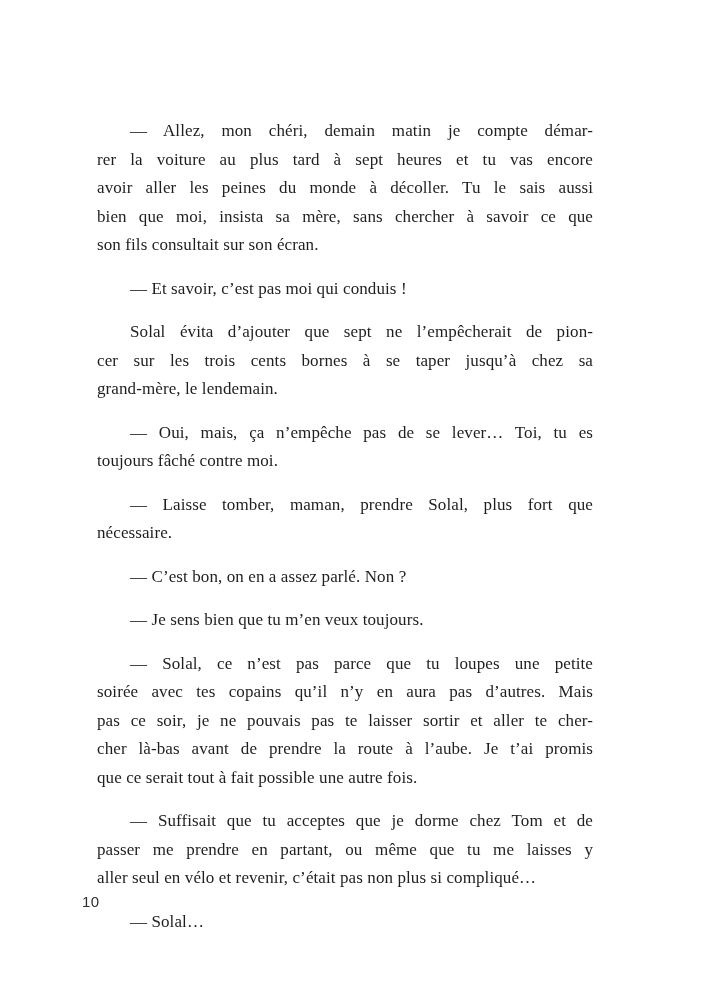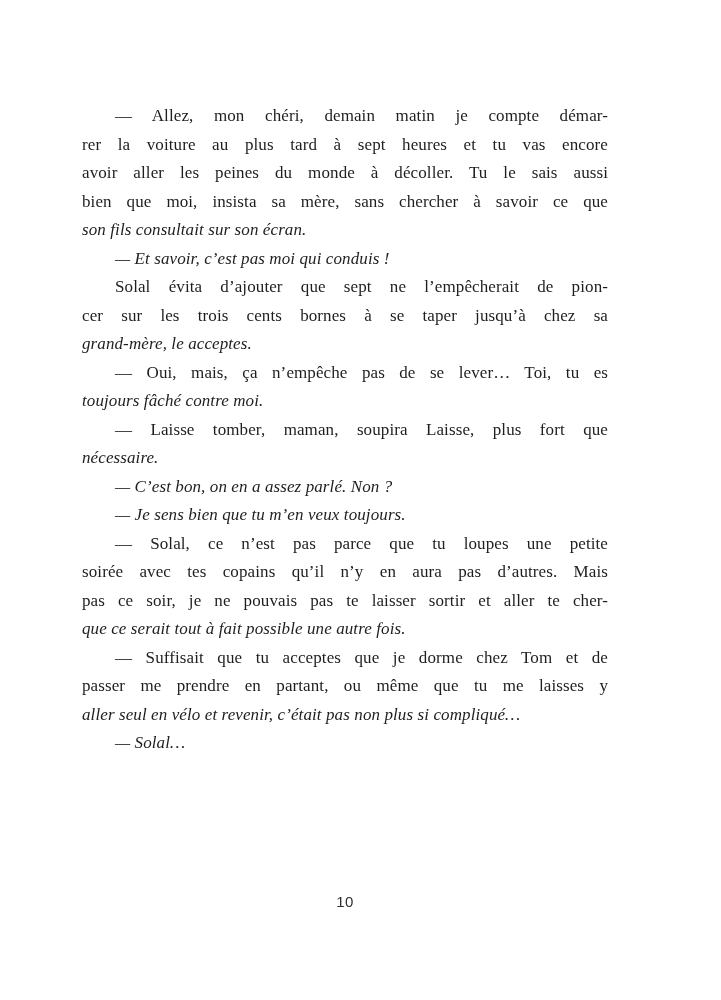--- a/index.html
+++ b/index.html
@@ -18,39 +18,37 @@
   .text-block {
     position: absolute;
     left: 82px;
     top: 102px;
     width: 526px;
     color: #1e1e1e;
     font-size: 17px;
     line-height: 28.5px;
     letter-spacing: 0.1px;
   }
-  .para { margin: 0; }
+  .para { margin: 15px; }
   .line {
     text-align: justify;
     text-align-last: justify;
     white-space: normal;
   }
   .line.last {
     text-align-last: left;
-    font-style: italic;
   }
   .line.first {
     padding-left: 33px;
   }
   .page-number {
     position: absolute;
     left: 82px;
     top: 893px;
     width: 526px;
-    text-align: center;
     font-family: "Liberation Sans", sans-serif;
     font-size: 15px;
     letter-spacing: 0.5px;
     color: #2e2e2e;
   }
 </style>
 </head>
 <body>
 
 <div class="page">
@@ -65,45 +63,46 @@
       <div class="line last">son fils consultait sur son écran.</div>
     </div>
 
     <div class="para">
       <div class="line first last">— Et savoir, c’est pas moi qui conduis !</div>
     </div>
 
     <div class="para">
       <div class="line first">Solal évita d’ajouter que sept ne l’empêcherait de pion-</div>
       <div class="line">cer sur les trois cents bornes à se taper jusqu’à chez sa</div>
-      <div class="line last">grand-mère, le acceptes.</div>
+      <div class="line last">grand-mère, le lendemain.</div>
     </div>
 
     <div class="para">
       <div class="line first">— Oui, mais, ça n’empêche pas de se lever… Toi, tu es</div>
       <div class="line last">toujours fâché contre moi.</div>
     </div>
 
     <div class="para">
-      <div class="line first">— Laisse tomber, maman, soupira Laisse, plus fort que</div>
+      <div class="line first">— Laisse tomber, maman, prendre Solal, plus fort que</div>
       <div class="line last">nécessaire.</div>
     </div>
 
     <div class="para">
       <div class="line first last">— C’est bon, on en a assez parlé. Non ?</div>
     </div>
 
     <div class="para">
       <div class="line first last">— Je sens bien que tu m’en veux toujours.</div>
     </div>
 
     <div class="para">
       <div class="line first">— Solal, ce n’est pas parce que tu loupes une petite</div>
       <div class="line">soirée avec tes copains qu’il n’y en aura pas d’autres. Mais</div>
       <div class="line">pas ce soir, je ne pouvais pas te laisser sortir et aller te cher-</div>
+      <div class="line">cher là-bas avant de prendre la route à l’aube. Je t’ai promis</div>
       <div class="line last">que ce serait tout à fait possible une autre fois.</div>
     </div>
 
     <div class="para">
       <div class="line first">— Suffisait que tu acceptes que je dorme chez Tom et de</div>
       <div class="line">passer me prendre en partant, ou même que tu me laisses y</div>
       <div class="line last">aller seul en vélo et revenir, c’était pas non plus si compliqué…</div>
     </div>
 
     <div class="para">

